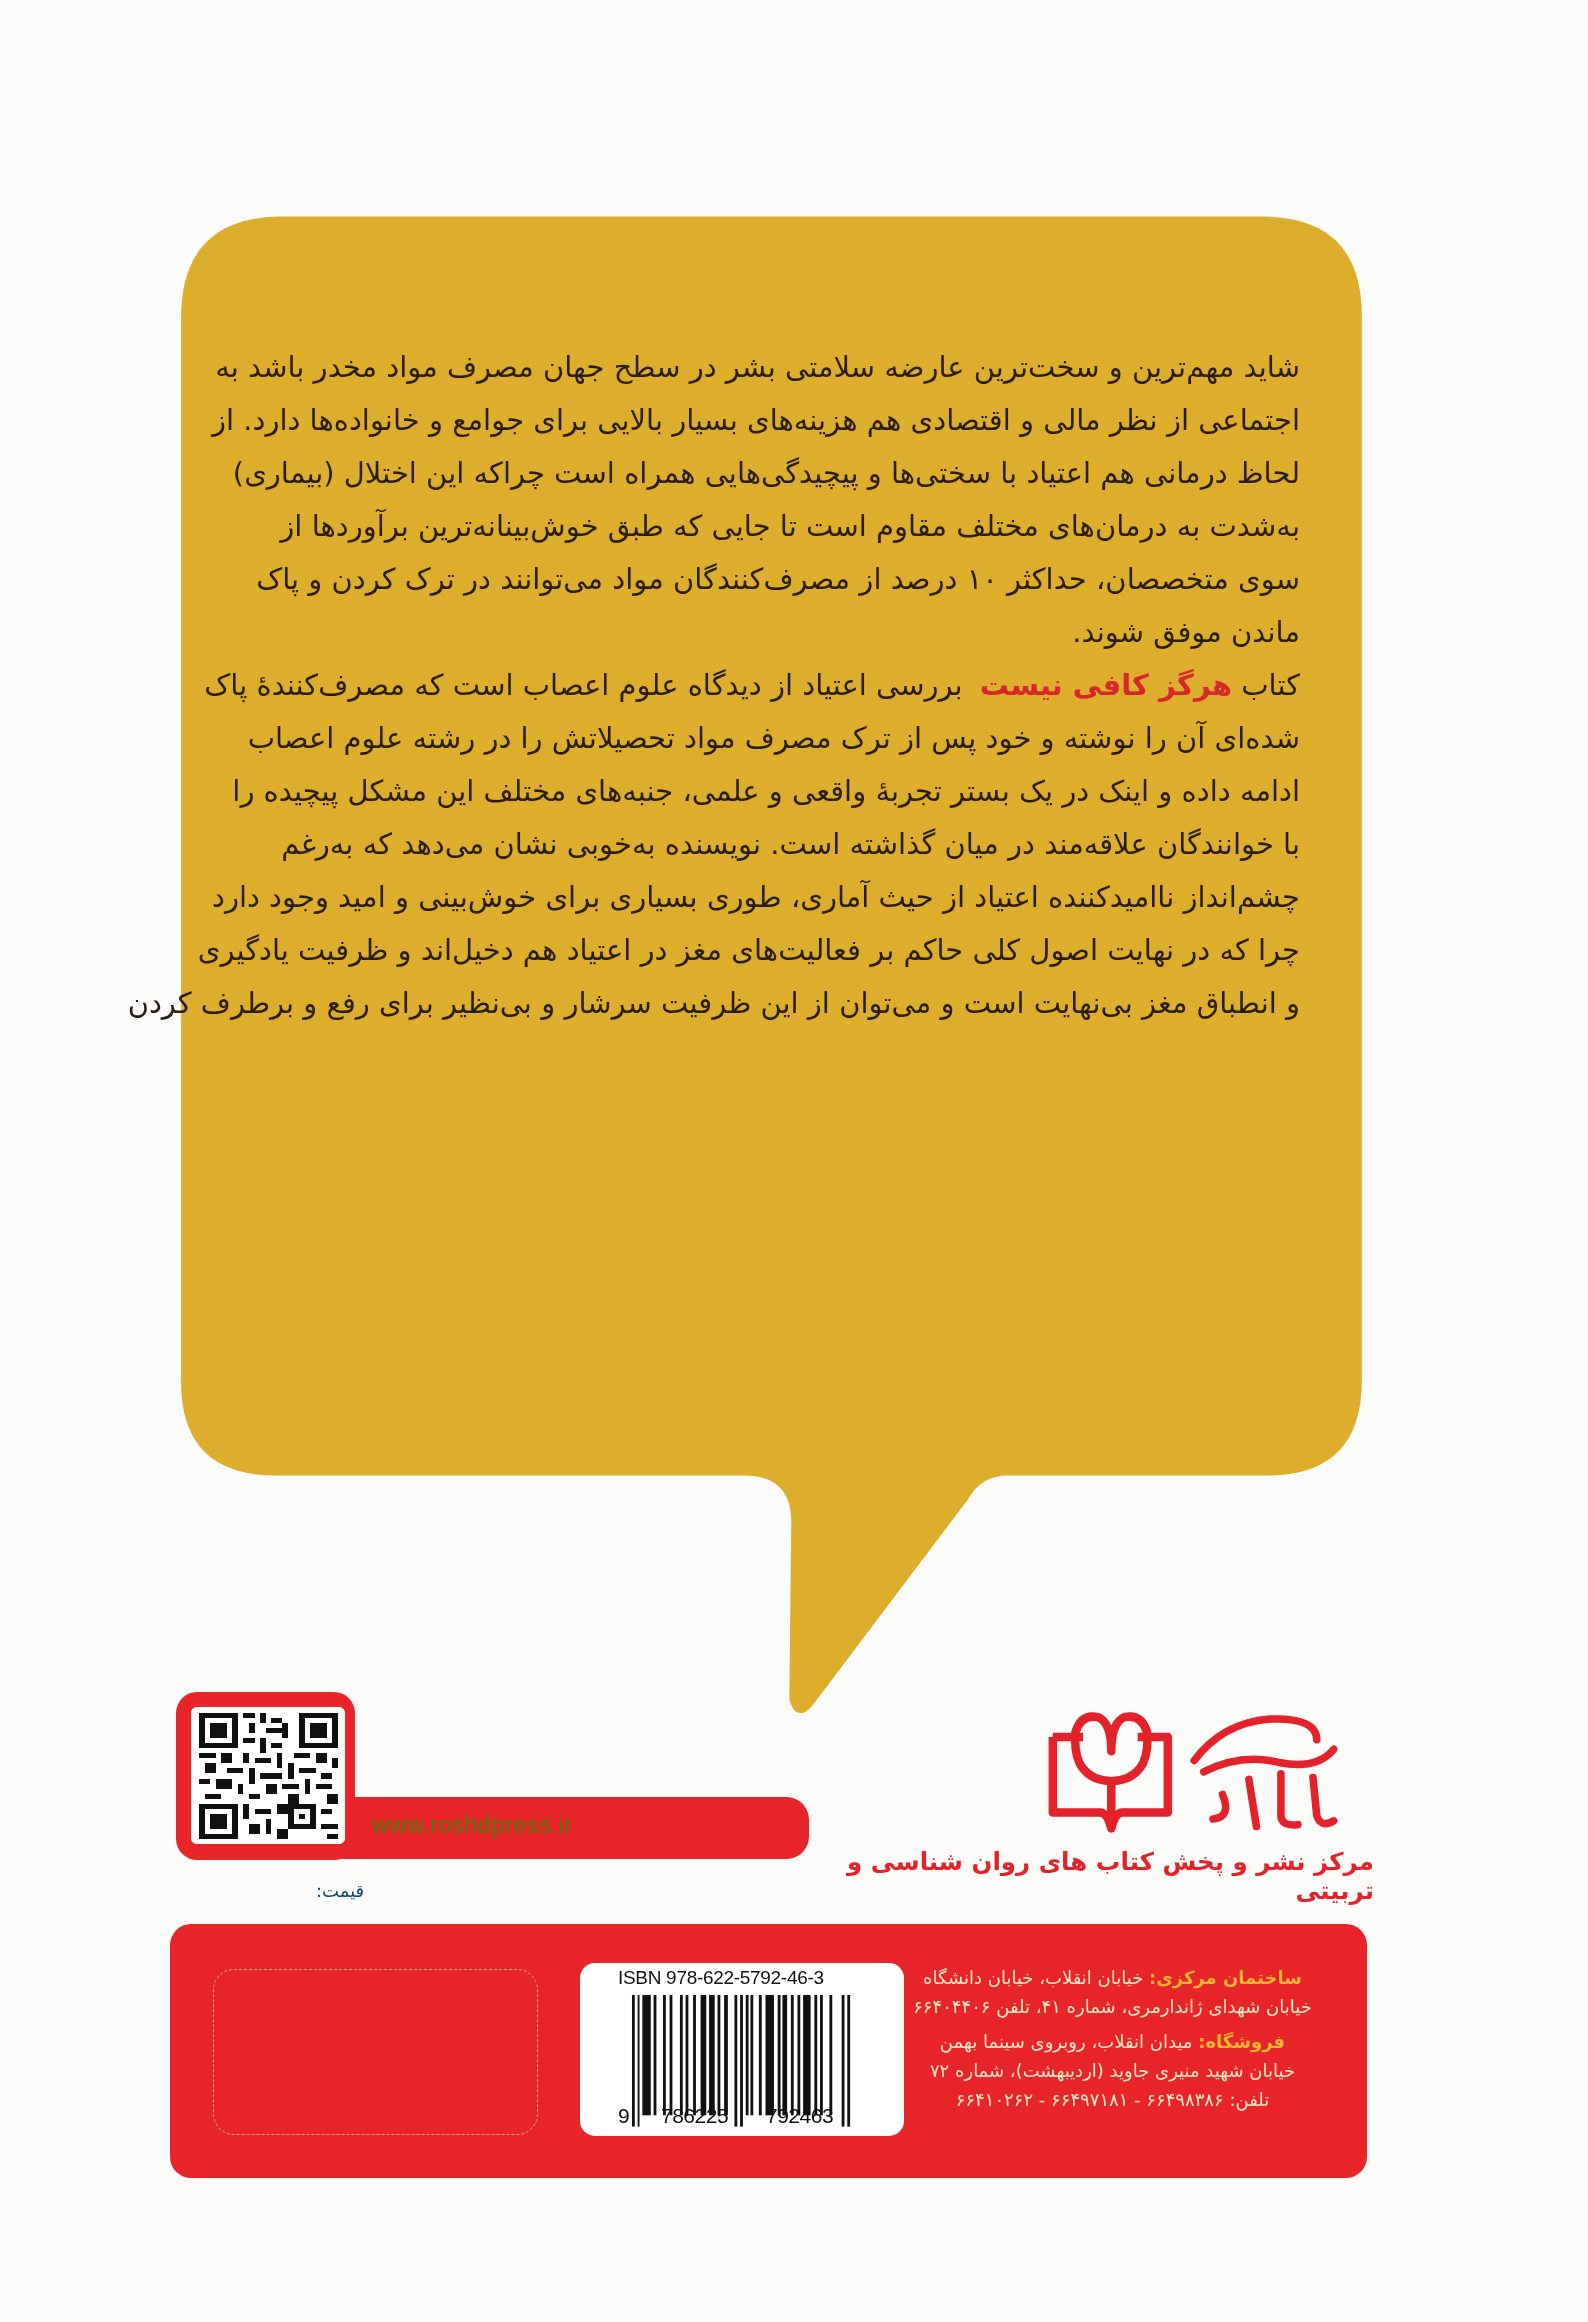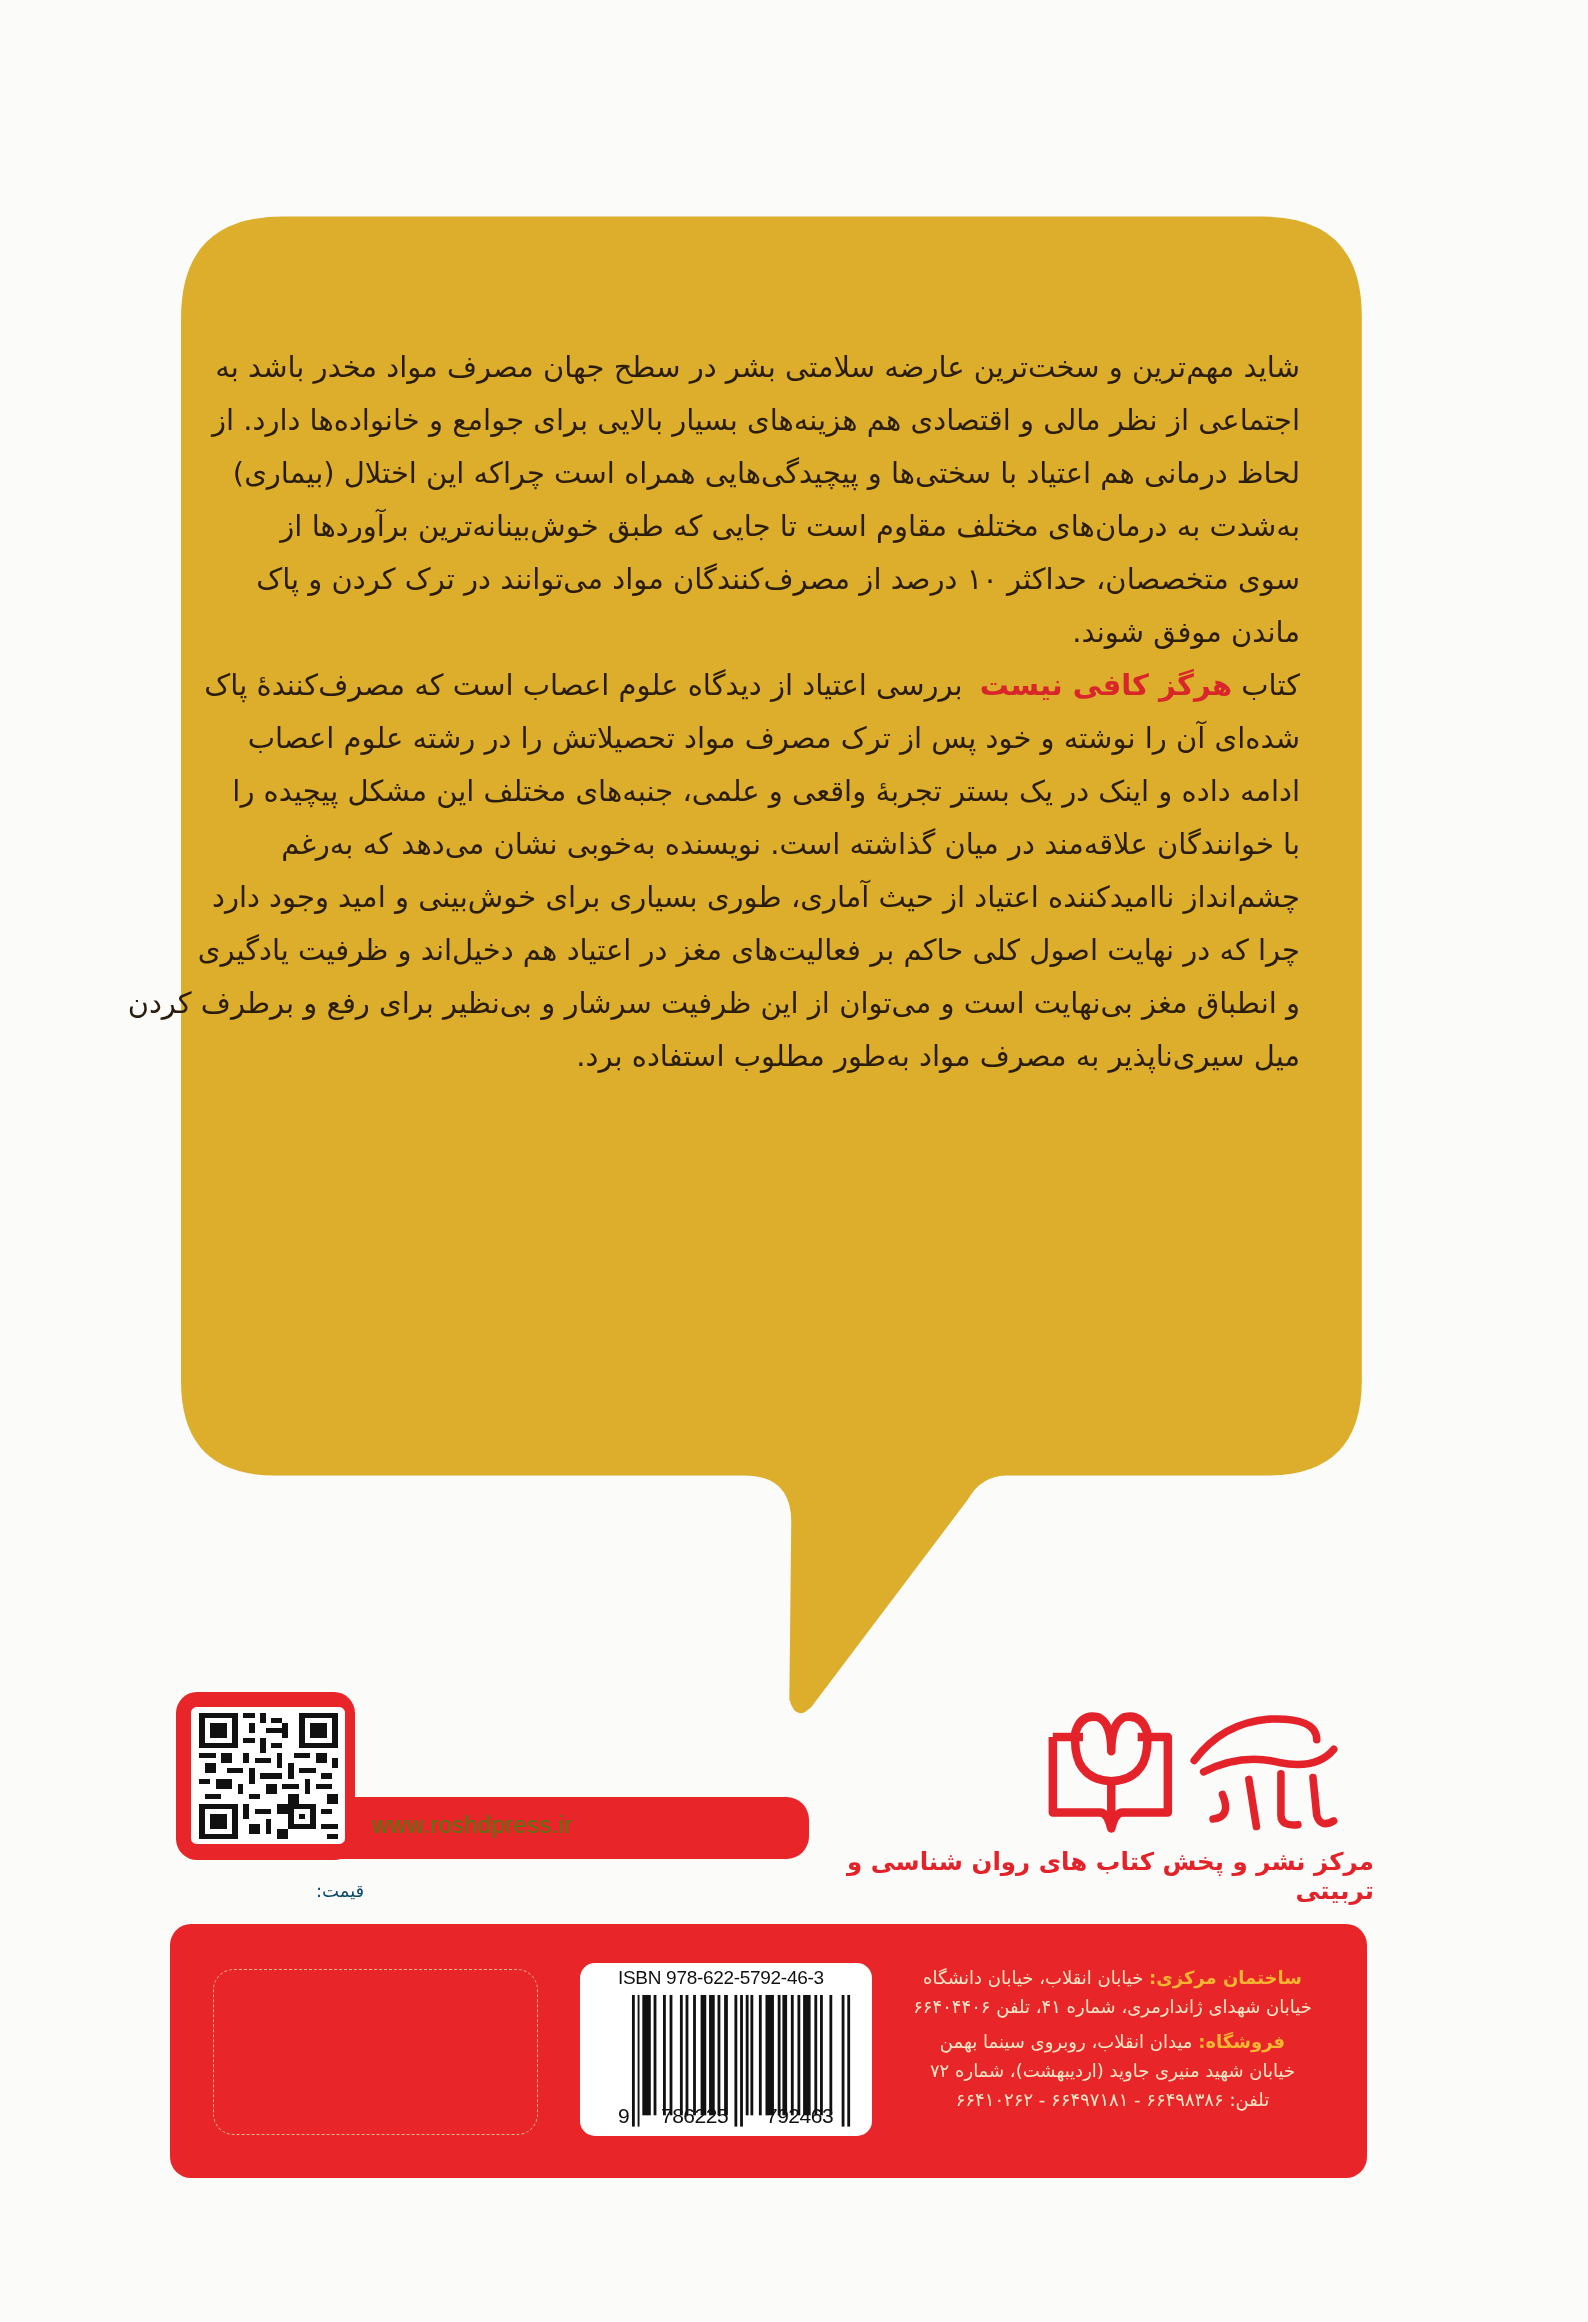--- a/index.html
+++ b/index.html
@@ -55,21 +55,21 @@
   }
   .price-label {
     position: absolute; left: 316px; top: 1880px;
     color: #0c4a6e; font-size: 18px; direction: rtl;
   }
   .price-box {
     position: absolute; left: 213px; top: 1969px; width: 325px; height: 166px;
     border: 1.9px dashed #e8b38a; border-radius: 21px; box-sizing: border-box;
   }
   .barcode-card {
-    position: absolute; left: 580px; top: 1963px; width: 292px; height: 173px;
+    position: absolute; left: 580px; top: 1963px; width: 324px; height: 173px;
     background: #ffffff; border-radius: 15px;
   }
   .barcode-card .isbn {
     position: absolute; left: 38px; top: 3.8px; font-size: 19px; color: #111;
     font-family: "Liberation Sans", sans-serif; letter-spacing: -0.3px;
   }
   .barcode-card svg { position: absolute; left: 0; top: 0; }
   .barcode-card .digits {
     position: absolute; top: 141px; font-size: 21px; color: #111;
     font-family: "Liberation Sans", sans-serif; letter-spacing: -0.5px;
@@ -100,21 +100,20 @@
   <span class="line">به‌شدت به درمان‌های مختلف مقاوم است تا جایی که طبق خوش‌بینانه‌ترین برآوردها از</span>
   <span class="line">سوی متخصصان، حداکثر ۱۰ درصد از مصرف‌کنندگان مواد می‌توانند در ترک کردن و پاک</span>
   <span class="line">ماندن موفق شوند.</span>
   <span class="line"><span>کتاب </span><span class="title-hl">هرگز کافی نیست</span><span> بررسی اعتیاد از دیدگاه علوم اعصاب است که مصرف‌کنندهٔ پاک</span></span>
   <span class="line">شده‌ای آن را نوشته و خود پس از ترک مصرف مواد تحصیلاتش را در رشته علوم اعصاب</span>
   <span class="line">ادامه داده و اینک در یک بستر تجربهٔ واقعی و علمی، جنبه‌های مختلف این مشکل پیچیده را</span>
   <span class="line">با خوانندگان علاقه‌مند در میان گذاشته است. نویسنده به‌خوبی نشان می‌دهد که به‌رغم</span>
   <span class="line">چشم‌انداز ناامیدکننده اعتیاد از حیث آماری، طوری بسیاری برای خوش‌بینی و امید وجود دارد</span>
   <span class="line">چرا که در نهایت اصول کلی حاکم بر فعالیت‌های مغز در اعتیاد هم دخیل‌اند و ظرفیت یادگیری</span>
   <span class="line">و انطباق مغز بی‌نهایت است و می‌توان از این ظرفیت سرشار و بی‌نظیر برای رفع و برطرف کردن</span>
-  <span class="line">میل سیری‌ناپذیر به مصرف مواد به‌طور مطلوب استفاده برد.</span>
 </div>
 
 <div class="qr-card">
   <div class="url-tab"></div>
   <div class="qr-box"></div>
   <div class="qr-inner">
     <svg width="139" height="126" viewBox="0 0 25 25" shape-rendering="crispEdges" preserveAspectRatio="none">
       <g fill="#111">
 
         <path d="M0,0h7v7h-7z M1,1v5h5v-5z M2,2h3v3h-3z"></path>

